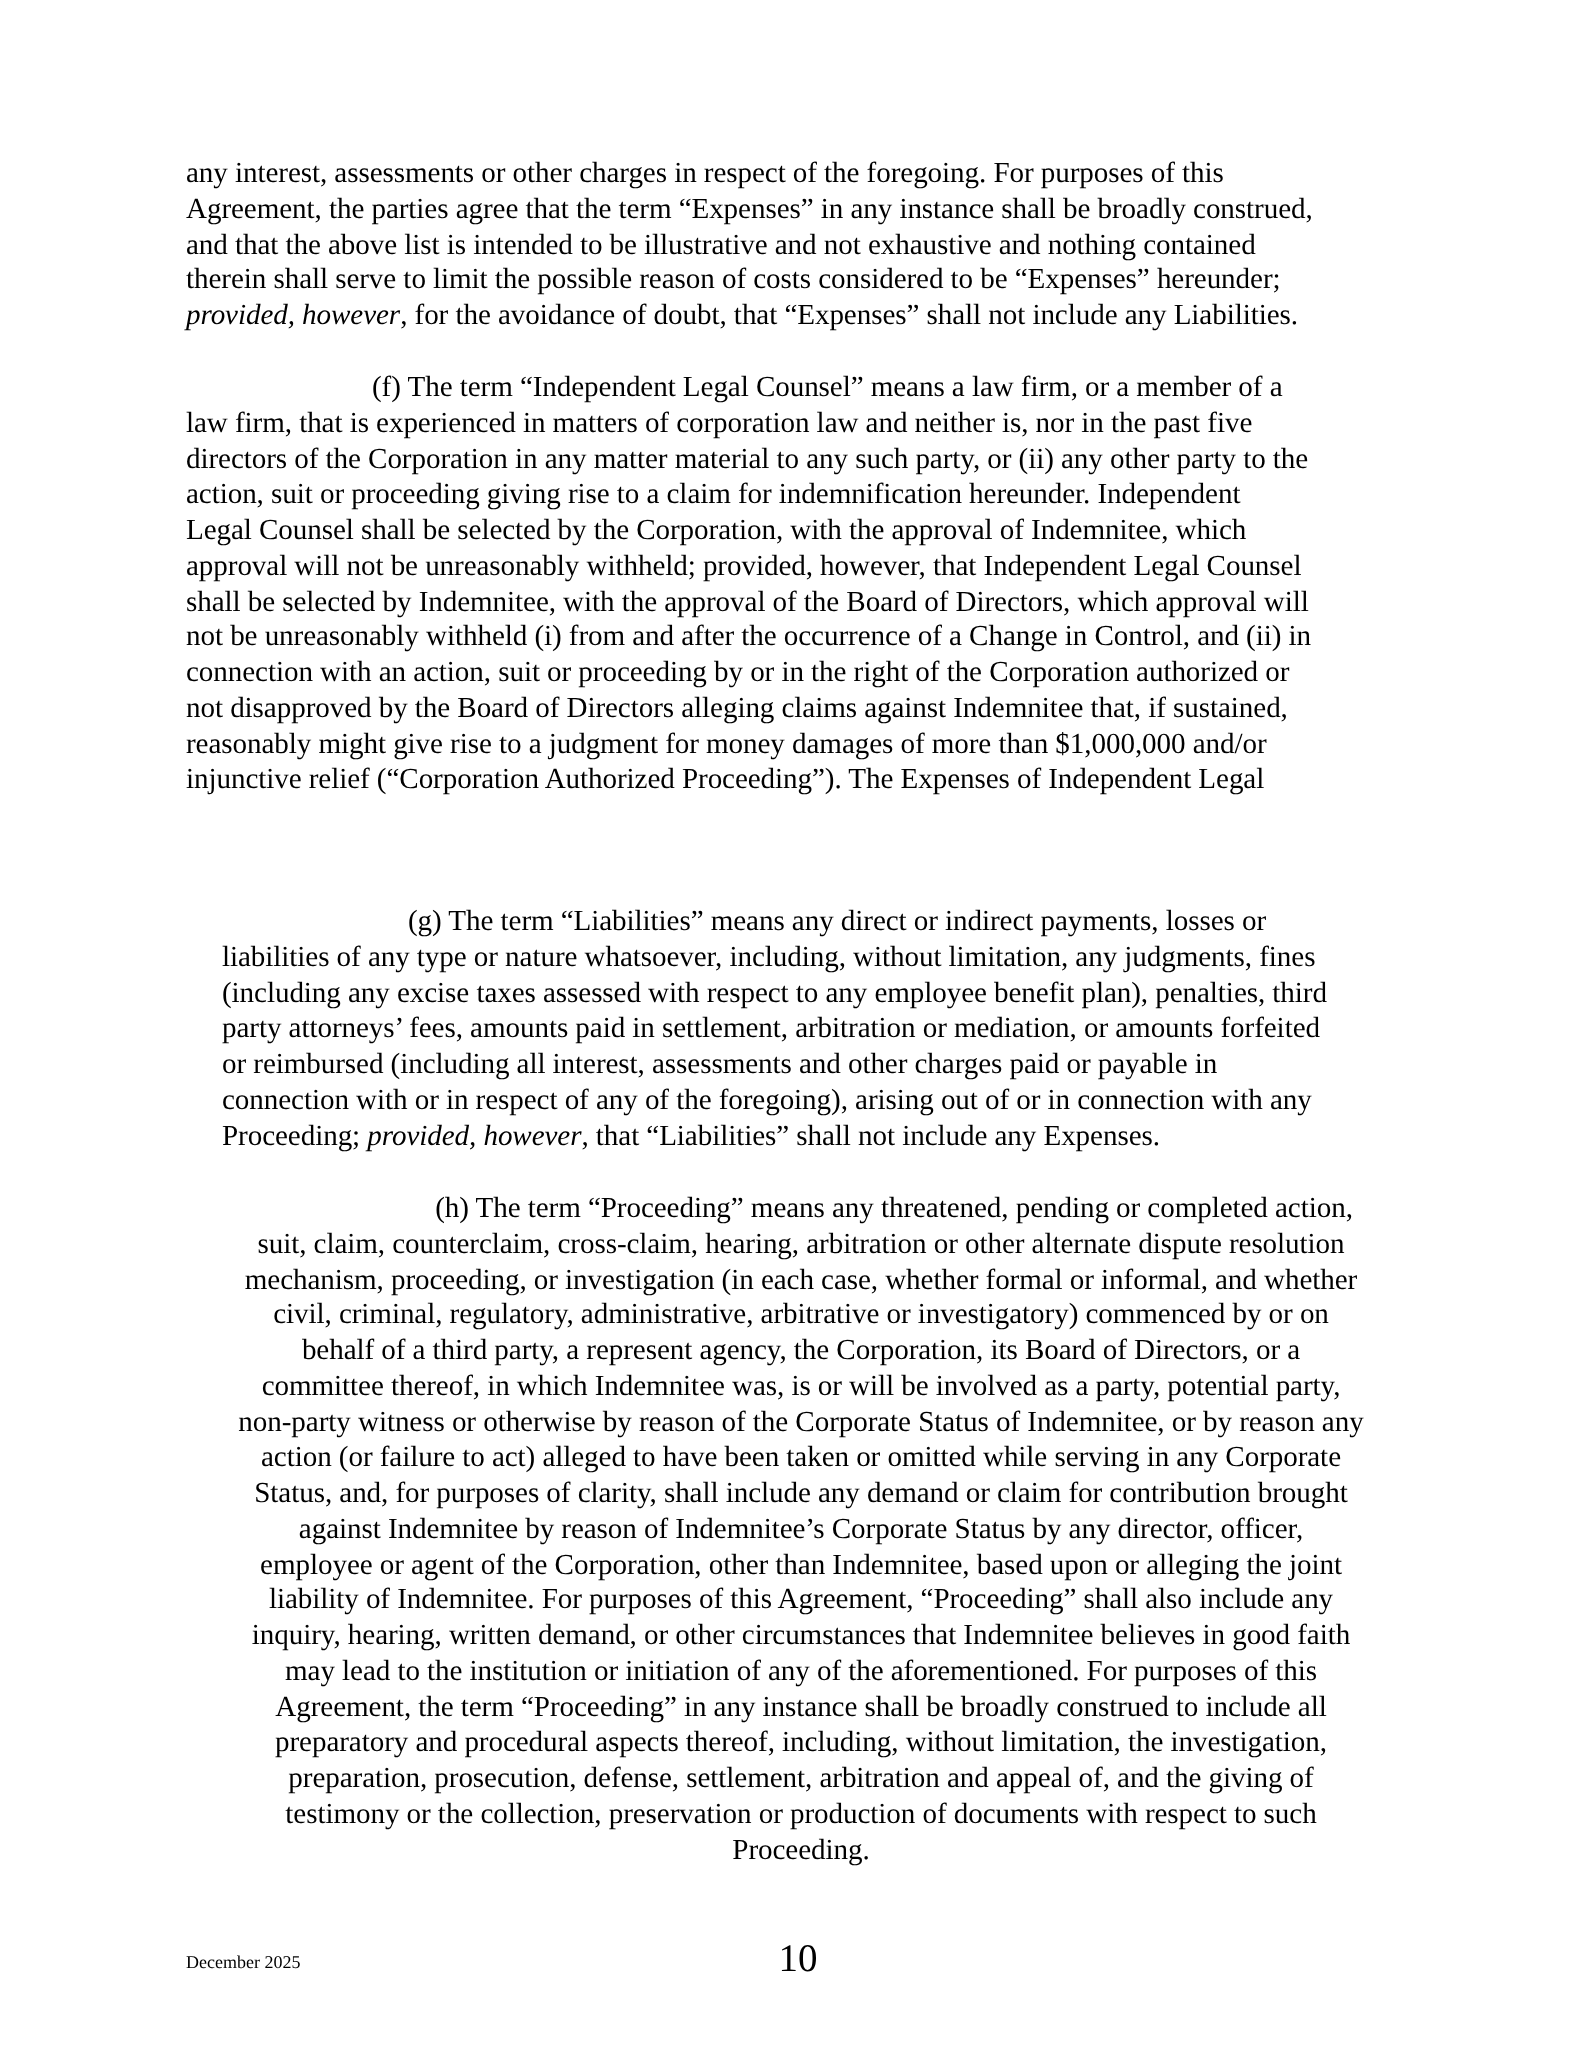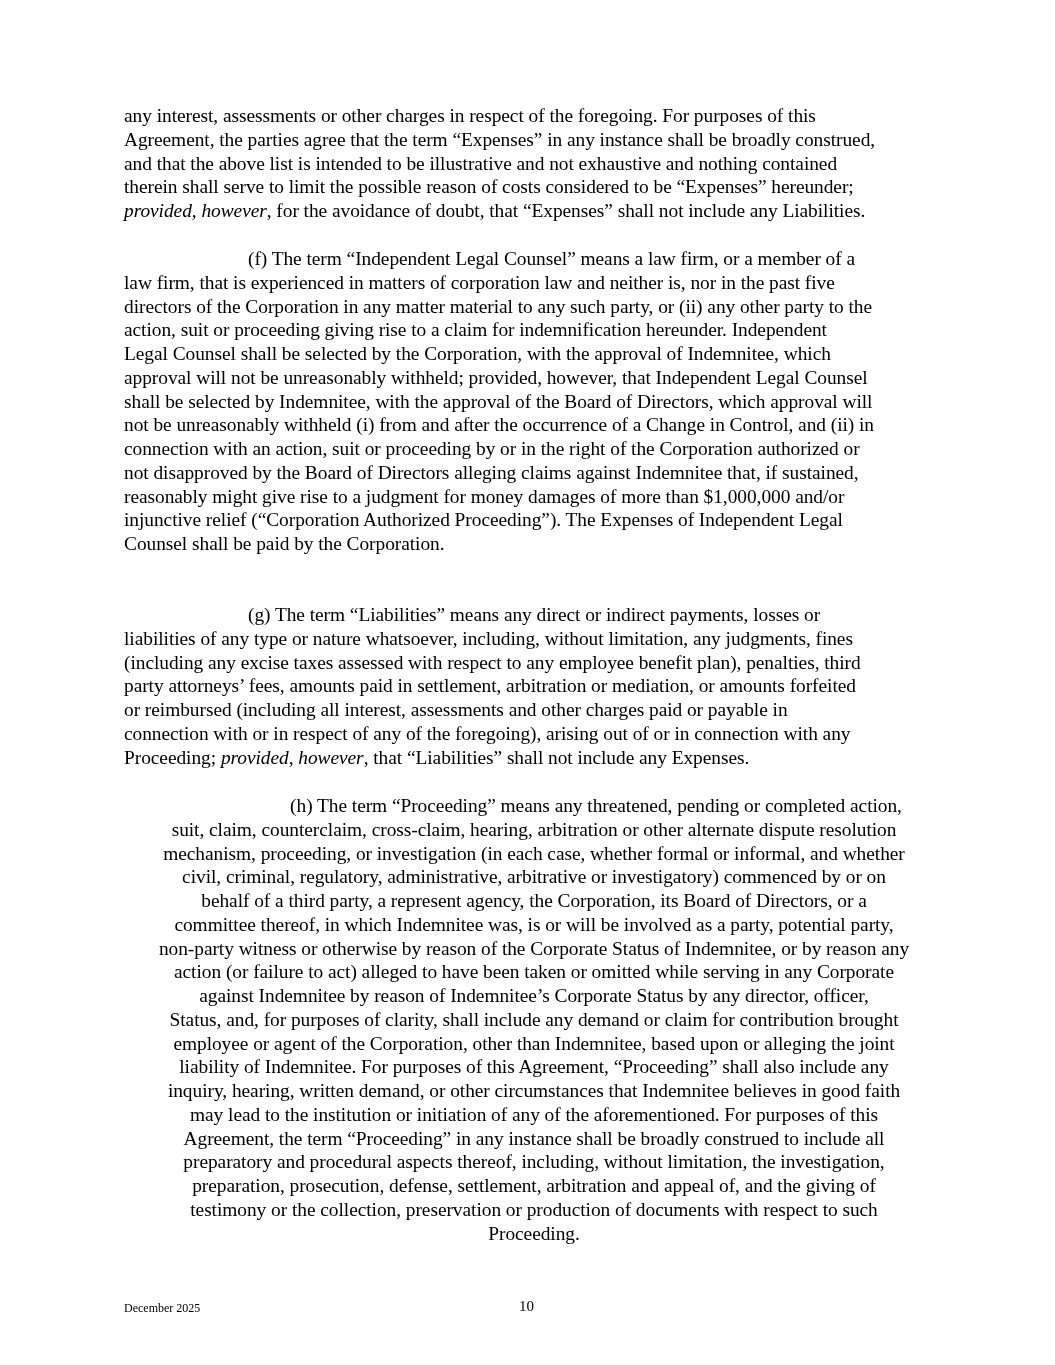--- a/index.html
+++ b/index.html
@@ -43,21 +43,21 @@
       position: absolute;
       left: 124px;
       top: 1300px;
       font-size: 12px;
       line-height: 16px;
     }
     .footer-page {
       position: absolute;
       left: 519px;
       top: 1294px;
-      font-size: 15px;
+      font-size: 26px;
       line-height: 24px;
     }
   </style>
 </head>
 <body>
 
 <div class="page">
 
   <div class="para" style="top:104px;">
     <span class="line"><span>any interest, assessments or other charges in respect of the foregoing.  For purposes of this</span></span>
@@ -73,44 +73,43 @@
     <span class="line"><span>directors of the Corporation in any matter material to any such party, or (ii) any other party to the</span></span>
     <span class="line"><span>action, suit or proceeding giving rise to a claim for indemnification hereunder.  Independent</span></span>
     <span class="line"><span>Legal Counsel shall be selected by the Corporation, with the approval of Indemnitee, which</span></span>
     <span class="line"><span>approval will not be unreasonably withheld; provided, however, that Independent Legal Counsel</span></span>
     <span class="line"><span>shall be selected by Indemnitee, with the approval of the Board of Directors, which approval will</span></span>
     <span class="line"><span>not be unreasonably withheld (i) from and after the occurrence of a Change in Control, and (ii) in</span></span>
     <span class="line"><span>connection with an action, suit or proceeding by or in the right of the Corporation authorized or</span></span>
     <span class="line"><span>not disapproved by the Board of Directors alleging claims against Indemnitee that, if sustained,</span></span>
     <span class="line"><span>reasonably might give rise to a judgment for money damages of more than $1,000,000 and/or</span></span>
     <span class="line"><span>injunctive relief (“Corporation Authorized Proceeding”).  The Expenses of Independent Legal</span></span>
-    <span class="line"><span>Counsel shall be paid by the Corporation.</span></span>
   </div>
 
-  <div class="para" style="top:603px;">
+  <div class="para" style="top:603px;margin-left:24px;">
     <span class="line indent"><span>(g) The term “Liabilities” means any direct or indirect payments, losses or</span></span>
     <span class="line"><span>liabilities of any type or nature whatsoever, including, without limitation, any judgments, fines</span></span>
     <span class="line"><span>(including any excise taxes assessed with respect to any employee benefit plan), penalties, third</span></span>
     <span class="line"><span>party attorneys’ fees, amounts paid in settlement, arbitration or mediation, or amounts forfeited</span></span>
     <span class="line"><span>or reimbursed (including all interest, assessments and other charges paid or payable in</span></span>
     <span class="line"><span>connection with or in respect of any of the foregoing), arising out of or in connection with any</span></span>
     <span class="line"><span>Proceeding; </span><span class="seg-italic">provided, however</span><span>, that “Liabilities” shall not include any Expenses.</span></span>
   </div>
 
   <div class="para" style="top:794px;text-align:center;">
     <span class="line indent"><span>(h) The term “Proceeding” means any threatened, pending or completed action,</span></span>
     <span class="line"><span>suit, claim, counterclaim, cross-claim, hearing, arbitration or other alternate dispute resolution</span></span>
     <span class="line"><span>mechanism, proceeding, or investigation (in each case, whether formal or informal, and whether</span></span>
     <span class="line"><span>civil, criminal, regulatory, administrative, arbitrative or investigatory) commenced by or on</span></span>
     <span class="line"><span>behalf of a third party, a represent agency, the Corporation, its Board of Directors, or a</span></span>
     <span class="line"><span>committee thereof, in which Indemnitee was, is or will be involved as a party, potential party,</span></span>
     <span class="line"><span>non-party witness or otherwise by reason of the Corporate Status of Indemnitee, or by reason any</span></span>
     <span class="line"><span>action (or failure to act) alleged to have been taken or omitted while serving in any Corporate</span></span>
+    <span class="line"><span>Status, and, for purposes of clarity, shall include any demand or claim for contribution brought</span></span>
     <span class="line"><span>against Indemnitee by reason of Indemnitee’s Corporate Status by any director, officer,</span></span>
-    <span class="line"><span>Status, and, for purposes of clarity, shall include any demand or claim for contribution brought</span></span>
     <span class="line"><span>employee or agent of the Corporation, other than Indemnitee, based upon or alleging the joint</span></span>
     <span class="line"><span>liability of Indemnitee.  For purposes of this Agreement, “Proceeding” shall also include any</span></span>
     <span class="line"><span>inquiry, hearing, written demand, or other circumstances that Indemnitee believes in good faith</span></span>
     <span class="line"><span>may lead to the institution or initiation of any of the aforementioned.  For purposes of this</span></span>
     <span class="line"><span>Agreement, the term “Proceeding” in any instance shall be broadly construed to include all</span></span>
     <span class="line"><span>preparatory and procedural aspects thereof, including, without limitation, the investigation,</span></span>
     <span class="line"><span>preparation, prosecution, defense, settlement, arbitration and appeal of, and the giving of</span></span>
     <span class="line"><span>testimony or the collection, preservation or production of documents with respect to such</span></span>
     <span class="line"><span>Proceeding.</span></span>
   </div>

